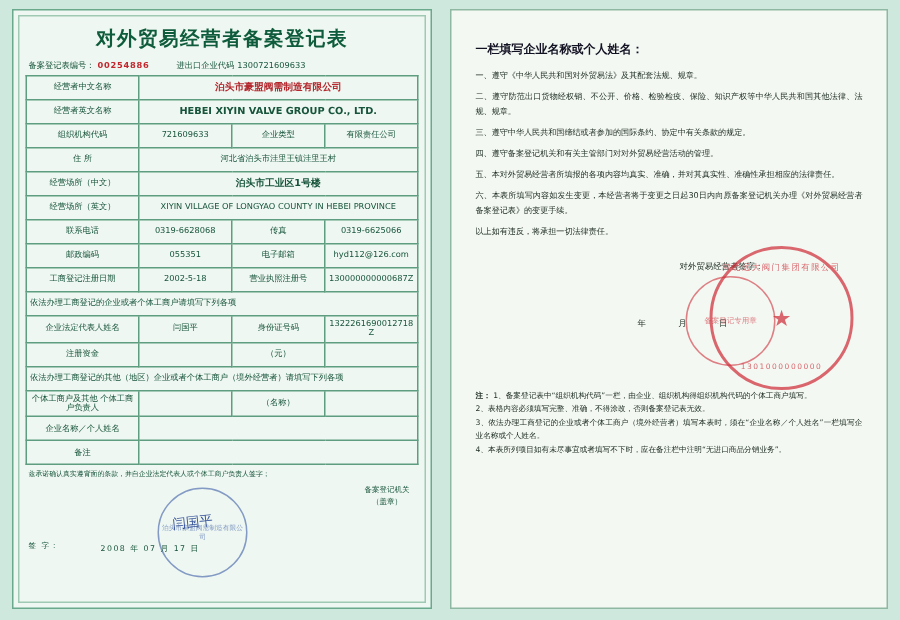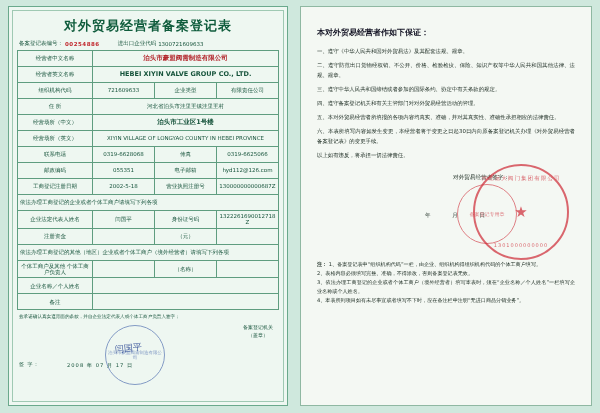--- a/index.html
+++ b/index.html
@@ -239,21 +239,21 @@
       <div class="sign-left">签 字：</div>
       <div class="sign-right">
         <div>备案登记机关</div>
         <div>（盖章）</div>
       </div>
       <div class="date-line">2008 年 07 月 17 日</div>
     </div>
   </div>
 
   <div class="right-sheet">
-    <div class="r-title">本对外贸易经营者作如下保证：</div>
+    <div class="r-title">一栏填写企业名称或个人姓名：</div>
 
     <p class="r-p">一、遵守《中华人民共和国对外贸易法》及其配套法规、规章。</p>
     <p class="r-p">二、遵守防范出口货物经权销、不公开、价格、检验检疫、保险、知识产权等中华人民共和国其他法律、法规、规章。</p>
     <p class="r-p">三、遵守中华人民共和国缔结或者参加的国际条约、协定中有关条款的规定。</p>
     <p class="r-p">四、遵守备案登记机关和有关主管部门对对外贸易经营活动的管理。</p>
     <p class="r-p">五、本对外贸易经营者所填报的各项内容均真实、准确，并对其真实性、准确性承担相应的法律责任。</p>
     <p class="r-p">六、本表所填写内容如发生变更，本经营者将于变更之日起30日内向原备案登记机关办理《对外贸易经营者备案登记表》的变更手续。</p>
     <p class="r-p">以上如有违反，将承担一切法律责任。</p>
 
     <div class="r-sign">

